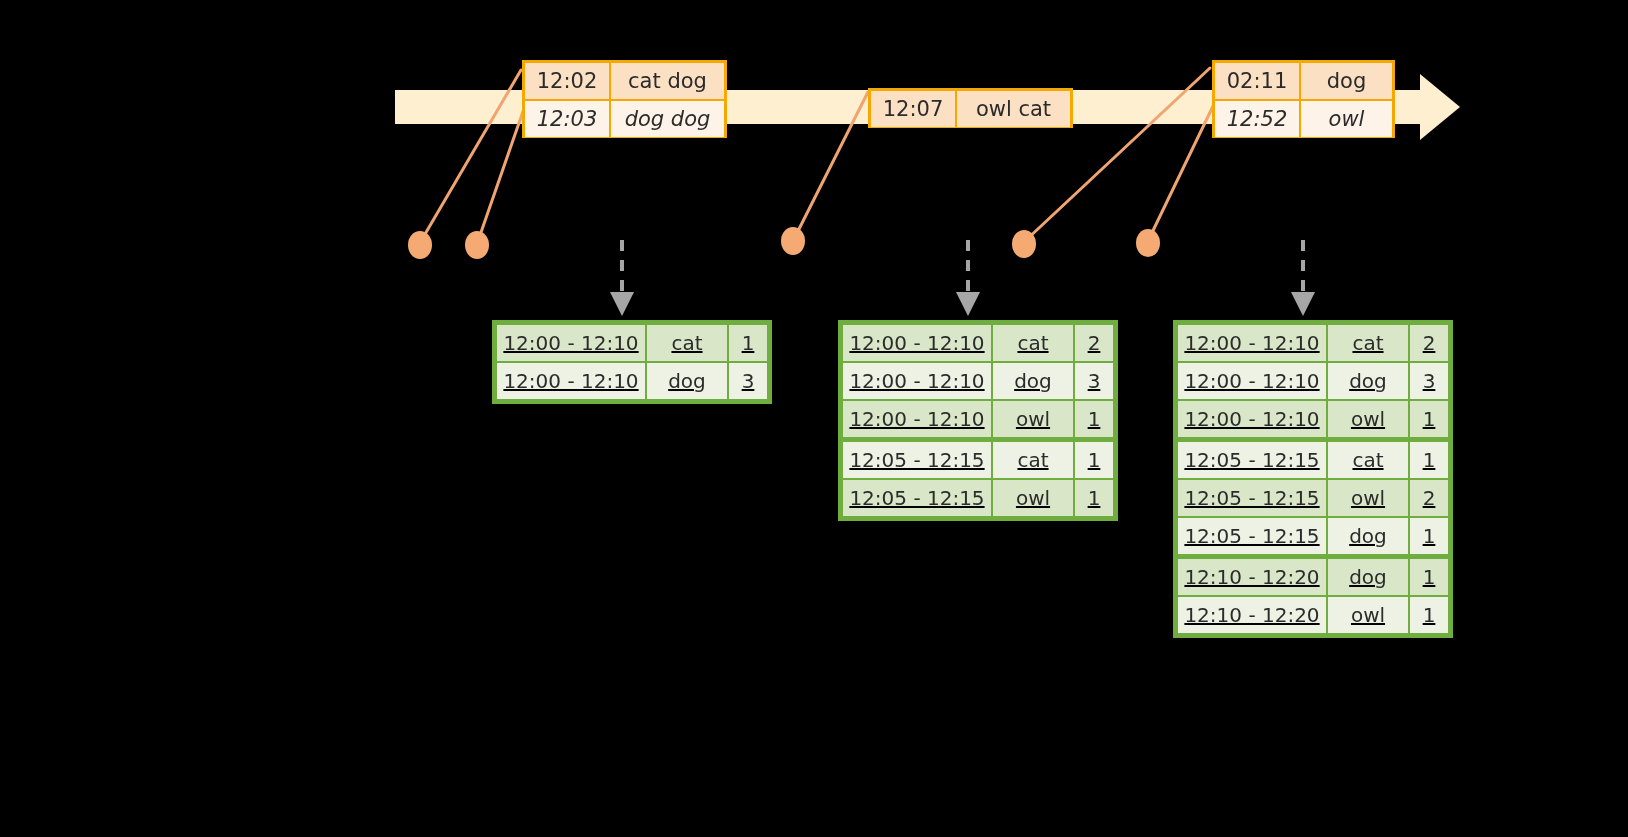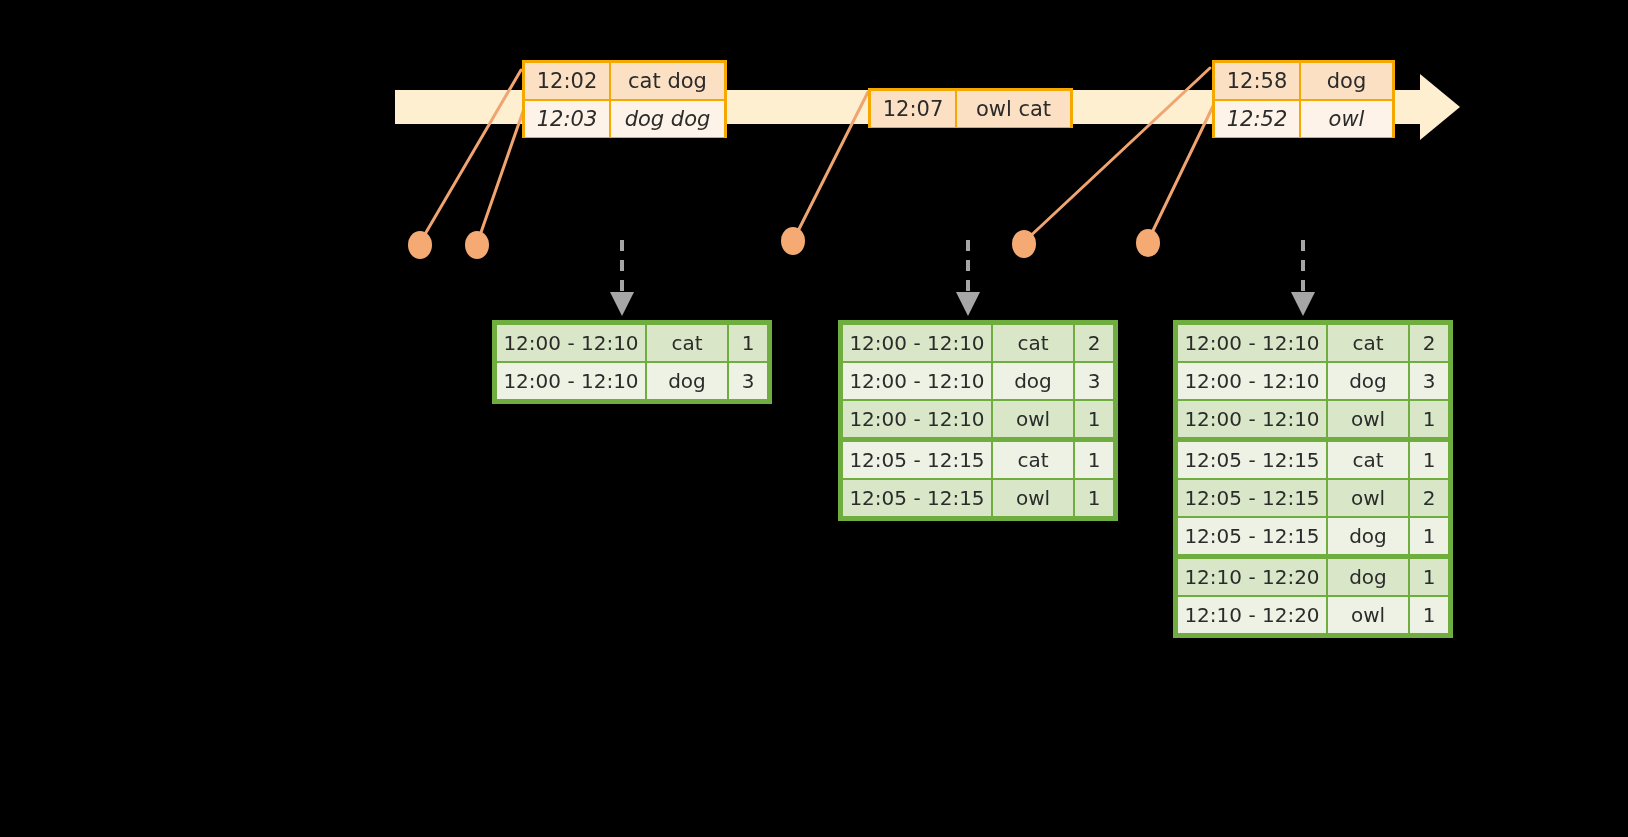--- a/index.html
+++ b/index.html
@@ -36,21 +36,21 @@
     padding:6px 12px;
     box-sizing:border-box;
   }
 
   
   .res-table{
     position:absolute;
     border:4px solid #6FAE3E;
     box-sizing:border-box;
     background:#6FAE3E;
-    display:flex;flex-direction:column;
+    display:flex;flex-direction:column;text-decoration:underline;
   }
   .res-row{display:flex;height:38px;}
   .res-cell{
     display:flex;align-items:center;justify-content:center;
     font-size:20px;color:#2b2b2b;
     border:1px solid #6FAE3E;
     box-sizing:border-box;
   }
   .res-row.shade-a .res-cell{background:#D9E7C8;}
   .res-row.shade-b .res-cell{background:#EDF2E4;}
@@ -116,21 +116,21 @@
 
   <div class="evt-box" style="left:868px;top:88px;width:205px;height:40px;">
     <div class="evt-row shade-a">
       <div class="evt-time">12:07</div>
       <div class="evt-words">owl cat</div>
     </div>
   </div>
 
   <div class="evt-box" style="left:1212px;top:60px;width:183px;height:78px;">
     <div class="evt-row shade-a">
-      <div class="evt-time">12:58</div>
+      <div class="evt-time">02:11</div>
       <div class="evt-words">dog</div>
     </div>
     <div class="evt-row shade-b">
       <div class="evt-time">12:52</div>
       <div class="evt-words">owl</div>
     </div>
   </div>
 
   <div class="res-table" style="left:492px;top:320px;">
       <div class="res-row shade-a">

